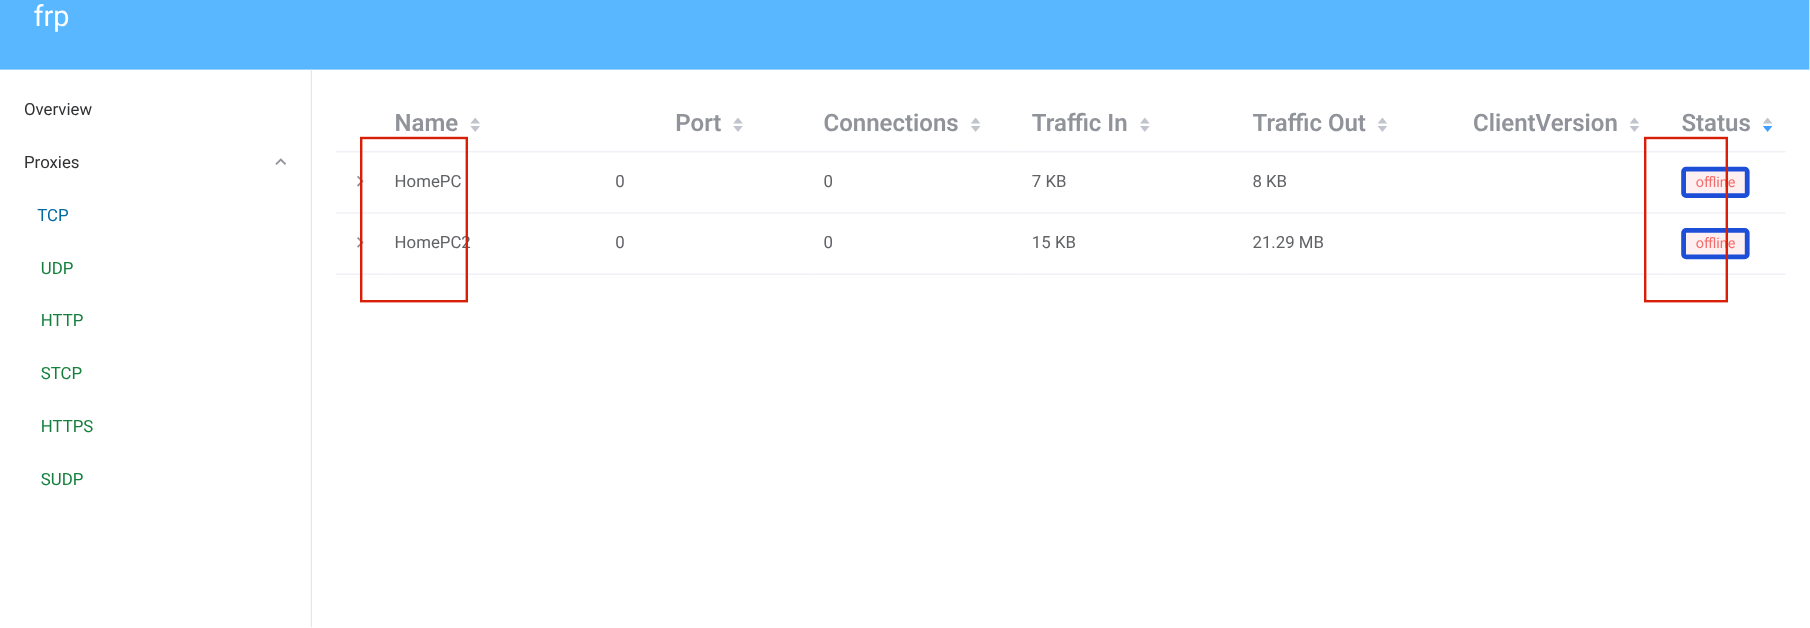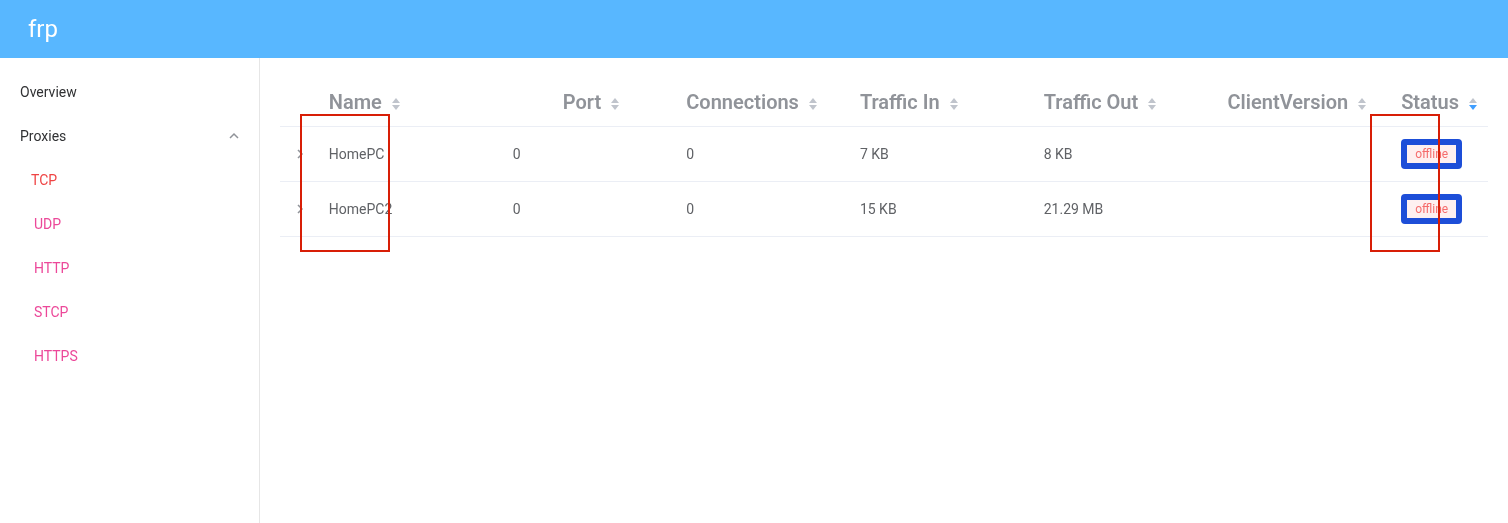--- a/index.html
+++ b/index.html
@@ -7,21 +7,20 @@
       font-family: -apple-system, BlinkMacSystemFont, "Segoe UI", Roboto, "Helvetica Neue", Arial, sans-serif;
       font-size: 14px;
       color: #333;
       background: #fff;
     }
     .header {
       background: #58b7ff;
       color: #fff;
       height: 58px;
       display: flex;
-      align-items: center;
       padding: 0 28px;
     }
     .header-title {
       font-size: 24px;
       font-weight: 400;
     }
     .layout {
       display: flex;
       min-height: calc(523px - 58px);
     }
@@ -44,25 +43,25 @@
       font-size: 14px;
       color: #303133;
       cursor: pointer;
       display: flex;
       align-items: flex-start;
       justify-content: space-between;
     }
     .sidebar-subitem {
       padding: 14px 20px 14px 34px;
       font-size: 14px;
-      color: #ec4899;
+      color: #15803d;
       cursor: pointer;
     }
     .sidebar-subitem.active {
-      color: #ef4444;
+      color: #0369a1;
       padding-left: 31px;
     }
     .chevron-up {
       display: inline-block;
       width: 10px;
       height: 10px;
     }
     .chevron-up svg { width: 10px; height: 10px; }
     .main {
       flex: 1;
@@ -103,21 +102,21 @@
       width: 40px;
       text-align: center;
       cursor: pointer;
     }
     .expand-icon svg {
       width: 10px;
       height: 10px;
     }
     .status-badge {
       display: inline-block;
-      border: 6px solid #1d4ed8;
+      border: 4px solid #1d4ed8;
       background: #fef0f0;
       color: #f56c6c;
       border-radius: 4px;
       padding: 2px 8px;
       font-size: 12px;
     }
     .highlight-box-names {
       position: absolute;
       border: 2px solid #d81e06;
       pointer-events: none;
@@ -163,20 +162,23 @@
       <span>UDP</span>
     </div>
     <div class="sidebar-subitem">
       <span>HTTP</span>
     </div>
     <div class="sidebar-subitem">
       <span>STCP</span>
     </div>
     <div class="sidebar-subitem">
       <span>HTTPS</span>
+    </div>
+    <div class="sidebar-subitem">
+      <span>SUDP</span>
     </div>
   </div>
 
   <div class="main" style="position:relative;">
     <table>
       <thead>
         <tr>
           <th class="col-expand"></th>
           <th class="col-name">
             <span>Name</span>

